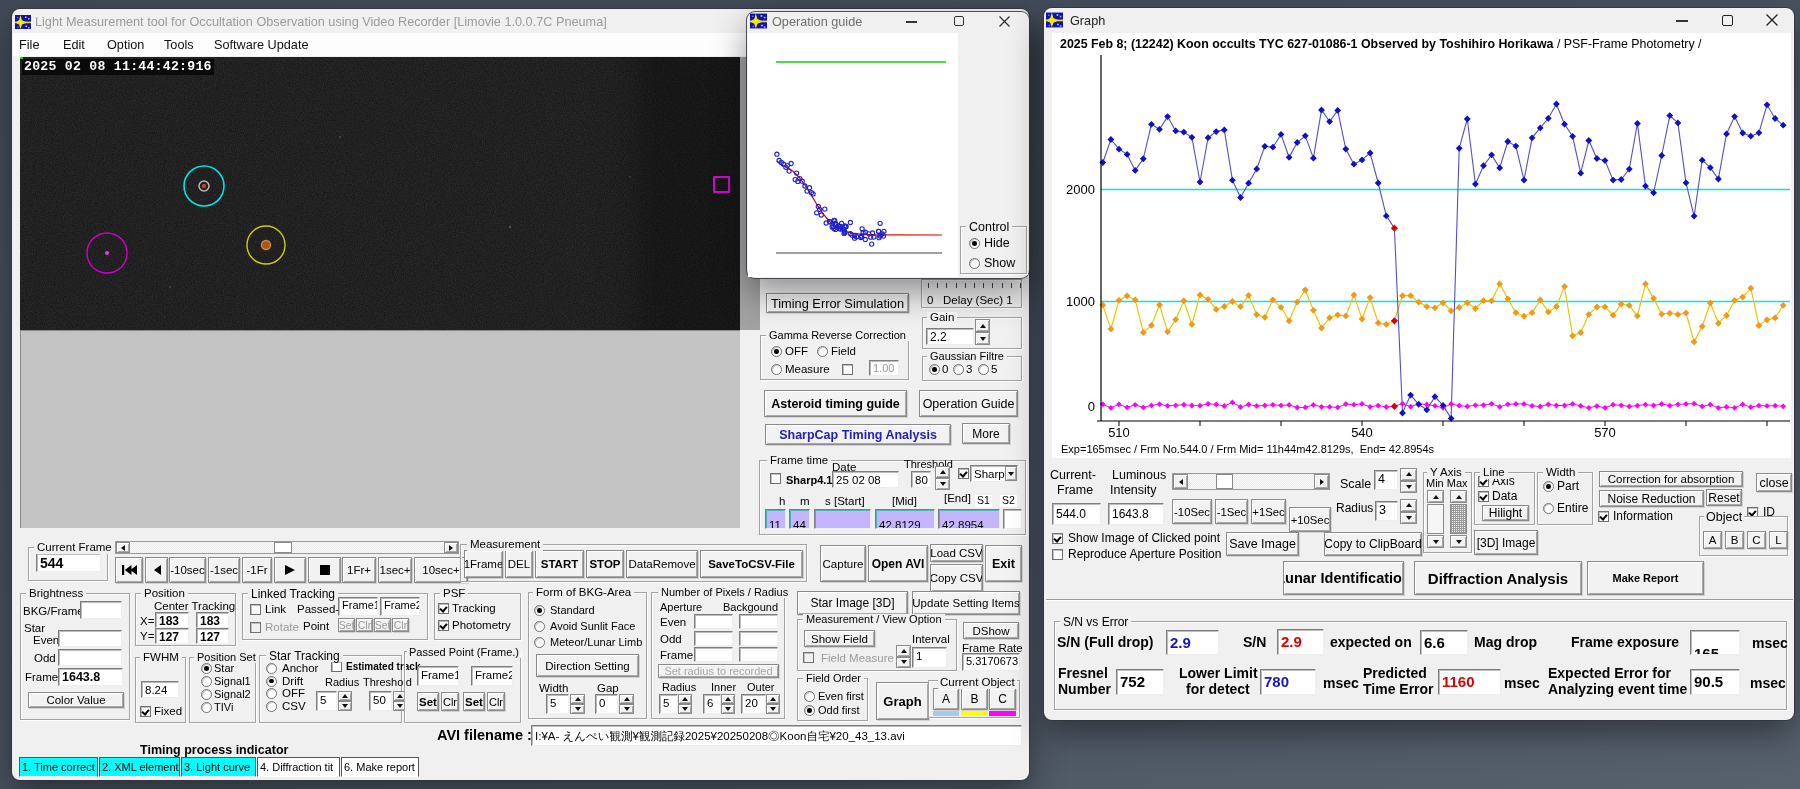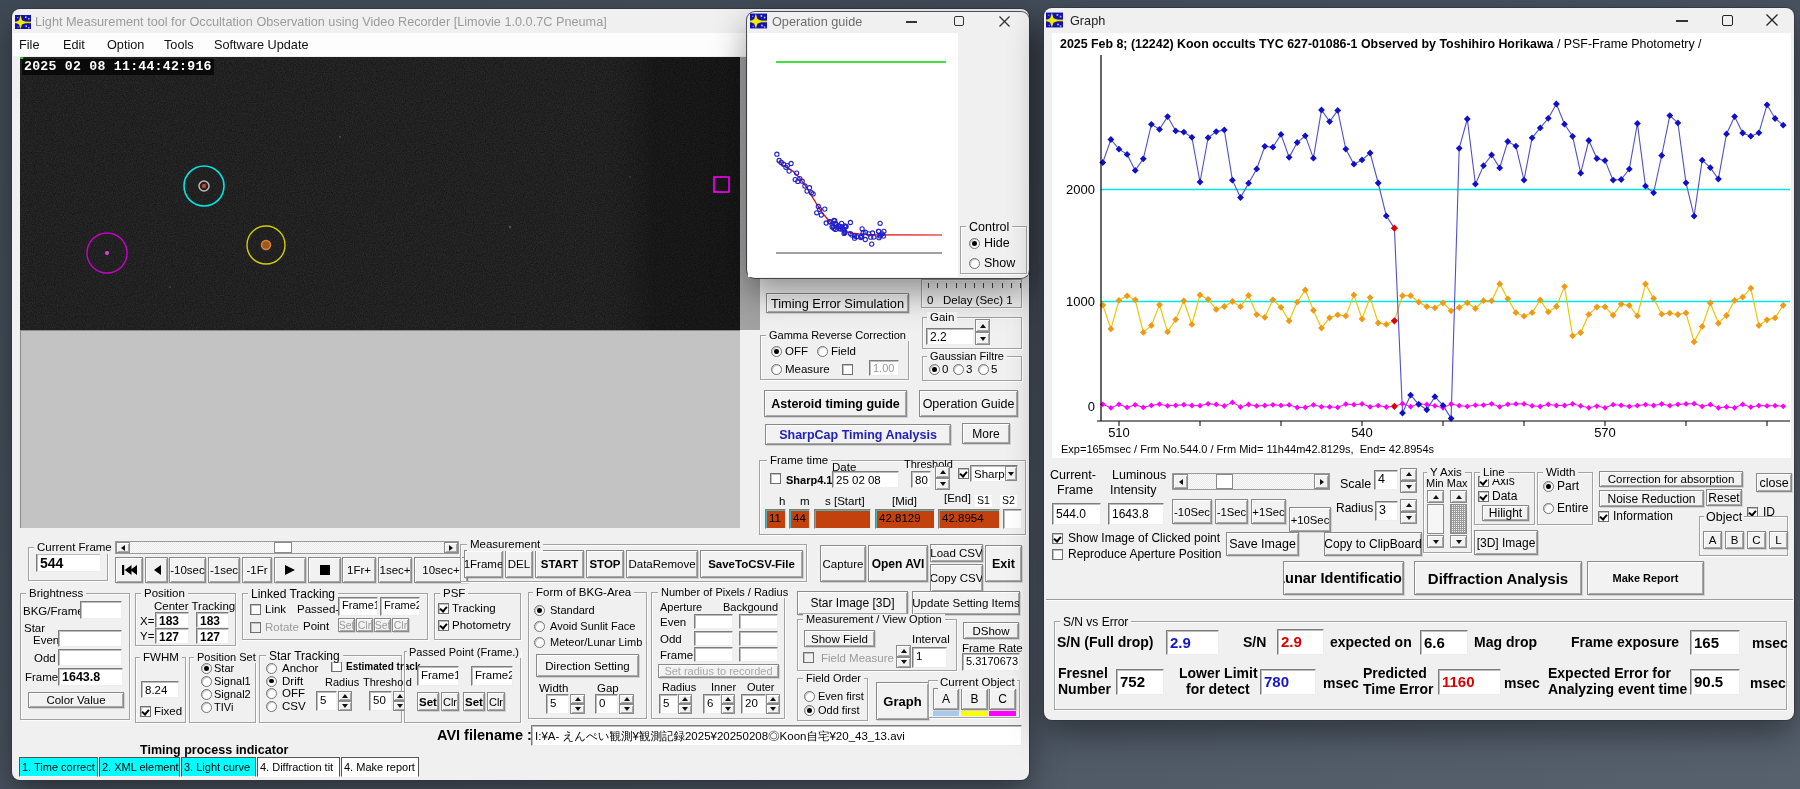--- a/index.html
+++ b/index.html
@@ -8,22 +8,22 @@
 .win{position:absolute;background:#f0f0f0;border-radius:8px;
 box-shadow:0 0 0 1px rgba(50,55,62,.85),0 14px 34px rgba(0,0,0,.42);}
 .lbl{position:absolute;white-space:nowrap;line-height:1.12;}
 .g{position:absolute;border:1px solid #a2a2a2;box-shadow:inset 1px 1px 0 #fdfdfd, 1px 1px 0 #fdfdfd;}
 .gl{position:absolute;background:#f0f0f0;padding:0 3px;white-space:nowrap;line-height:1;z-index:3;}
 .btn{position:absolute;background:#f2f2f2;border:1px solid #8a8a8a;
 box-shadow:inset 1px 1px 0 #fff,inset -1px -1px 0 #a8a8a8,1px 1px 0 rgba(0,0,0,.12);
 display:flex;align-items:center;justify-content:center;white-space:nowrap;overflow:hidden;}
 .tb{position:absolute;background:#fff;border:1px solid #7d7d7d;border-right-color:#ededed;border-bottom-color:#ededed;
 box-shadow:inset 1px 1px 0 #bcbcbc;padding:1px 3px;white-space:nowrap;overflow:hidden;line-height:1.25;}
-.cy{position:absolute;background:#c2410c;border:1px solid #7d7d7d;border-right-color:#ededed;border-bottom-color:#ededed;
-box-shadow:inset 1px 1px 0 #4fb3b3;padding:1px 3px;white-space:nowrap;overflow:hidden;line-height:1.25;}
+.cy{position:absolute;background:#c4b5fd;border:1px solid #7d7d7d;border-right-color:#ededed;border-bottom-color:#ededed;
+box-shadow:inset 1px 1px 0 #4fb3b3;padding:8px 3px;white-space:nowrap;overflow:hidden;line-height:1.25;}
 .cb{position:absolute;width:11px;height:11px;background:#fff;border:1px solid #707070;
 box-shadow:inset 1px 1px 0 #c0c0c0;}
 .cb.c::after{content:"";position:absolute;left:1px;top:1.5px;width:5px;height:3px;
 border-left:2px solid #000;border-bottom:2px solid #000;transform:rotate(-50deg);}
 .cb.dis{background:#f0f0f0;}
 .rad{position:absolute;width:11px;height:11px;border-radius:50%;background:#fff;border:1px solid #707070;
 box-shadow:inset 1px 1px 0 #c8c8c8;}
 .rad.on::after{content:"";position:absolute;left:2.2px;top:2.2px;width:4.6px;height:4.6px;border-radius:50%;background:#000;}
 .spb{position:absolute;background:#f2f2f2;border:1px solid #8a8a8a;
 box-shadow:inset 1px 1px 0 #fff,inset -1px -1px 0 #a8a8a8;display:flex;align-items:center;justify-content:center;}
@@ -392,21 +392,21 @@
 <div class="ab" style="left:961px;top:711px;width:27px;height:5px;background:#ffff00;"></div>
 <div class="btn" style="left:989px;top:688px;width:27px;height:22px;font-size:12px;">C</div>
 <div class="ab" style="left:989px;top:711px;width:27px;height:5px;background:#ff00ff;"></div>
 <div class="lbl" style="left:437px;top:727px;font-size:14.5px;font-weight:bold;">AVI filename :</div>
 <div class="tb" style="left:531px;top:725px;width:491px;height:21px;font-size:11.5px;padding-top:3px;">I:¥A- えんぺい観測¥観測記録2025¥20250208◎Koon自宅¥20_43_13.avi</div>
 <div class="lbl" style="left:140px;top:743px;font-size:12.5px;font-weight:bold;">Timing process indicator</div>
 <div class="ab" style="left:19px;top:757px;width:79px;height:20px;background:#00ffff;border:1px solid #555;border-bottom-color:#fff;font-size:11px;display:flex;align-items:center;padding-left:2px;white-space:nowrap;">1. Time correct</div>
 <div class="ab" style="left:99px;top:757px;width:81px;height:20px;background:#00ffff;border:1px solid #555;border-bottom-color:#fff;font-size:11px;display:flex;align-items:center;padding-left:2px;white-space:nowrap;">2. XML element</div>
 <div class="ab" style="left:181px;top:757px;width:75px;height:20px;background:#00ffff;border:1px solid #555;border-bottom-color:#fff;font-size:11px;display:flex;align-items:center;padding-left:2px;white-space:nowrap;">3. Light curve</div>
 <div class="ab" style="left:257px;top:757px;width:83px;height:20px;background:#fff;border:1px solid #555;border-bottom-color:#fff;font-size:11px;display:flex;align-items:center;padding-left:2px;white-space:nowrap;">4. Diffraction tit</div>
-<div class="ab" style="left:341px;top:757px;width:78px;height:20px;background:#fff;border:1px solid #555;border-bottom-color:#fff;font-size:11px;display:flex;align-items:center;padding-left:2px;white-space:nowrap;">4. Make report</div>
+<div class="ab" style="left:341px;top:757px;width:78px;height:20px;background:#fff;border:1px solid #555;border-bottom-color:#fff;font-size:11px;display:flex;align-items:center;padding-left:2px;white-space:nowrap;">6. Make report</div>
 <div class="win" style="left:747px;top:12px;width:282px;height:266px;"></div>
 <svg style="left:750px;top:13px;" width="17" height="16" viewBox="0 0 16 14">
 <rect width="16" height="14" fill="#1212b0"></rect>
 <rect x="0" y="6.6" width="16" height="1.6" fill="#e8e000"></rect>
 <path d="M5.5 0 L7 5.2 L12 7.4 L7 9.6 L5.5 14 L4 9.6 L0 7.4 L4 5.2 Z" fill="#f2ea00"></path>
 <rect x="10" y="1.5" width="1.5" height="1.5" fill="#fff" opacity=".85"></rect>
     <rect x="13" y="3" width="1.5" height="1.5" fill="#fff" opacity=".7"></rect>
 <rect x="10.5" y="10.5" width="1.5" height="1.5" fill="#fff" opacity=".8"></rect>
     <rect x="13" y="12" width="1.5" height="1.5" fill="#fff" opacity=".6"></rect>
 <rect x="2" y="2" width="1.2" height="1.2" fill="#fff" opacity=".5"></rect>
@@ -649,21 +649,21 @@
 <div class="g" style="left:1054px;top:621px;width:733px;height:89px;"></div>
 <div class="gl" style="left:1060px;top:616px;font-size:12px;">S/N vs Error</div>
 <div class="lbl" style="left:1057px;top:635px;font-size:14px;font-weight:bold;">S/N (Full drop)</div>
 <div class="tb" style="left:1166px;top:630px;width:53px;height:25px;font-size:15px;font-weight:bold;color:#1515cc;padding-top:3px;">2.9</div>
 <div class="lbl" style="left:1243px;top:635px;font-size:14px;font-weight:bold;">S/N</div>
 <div class="tb" style="left:1277px;top:629px;width:47px;height:26px;font-size:15px;font-weight:bold;color:#dd0000;padding-top:3px;">2.9</div>
 <div class="lbl" style="left:1330px;top:635px;font-size:14px;font-weight:bold;">expected on</div>
 <div class="tb" style="left:1420px;top:630px;width:48px;height:25px;font-size:15px;font-weight:bold;padding-top:3px;">6.6</div>
 <div class="lbl" style="left:1474px;top:635px;font-size:14px;font-weight:bold;">Mag drop</div>
 <div class="lbl" style="left:1571px;top:635px;font-size:14px;font-weight:bold;">Frame exposure</div>
-<div class="tb" style="left:1690px;top:630px;width:50px;height:25px;font-size:15px;font-weight:bold;padding-top:3px;">165</div>
+<div class="tb" style="left:1690px;top:630px;width:50px;height:25px;font-size:15px;font-weight:bold;padding-top:14px;">165</div>
 <div class="lbl" style="left:1752px;top:636px;font-size:14px;font-weight:bold;">msec</div>
 <div class="lbl" style="left:1058px;top:666px;font-size:14px;font-weight:bold;">Fresnel</div>
 <div class="lbl" style="left:1058px;top:682px;font-size:14px;font-weight:bold;">Number</div>
 <div class="tb" style="left:1116px;top:669px;width:48px;height:26px;font-size:15px;font-weight:bold;padding-top:3px;">752</div>
 <div class="lbl" style="left:1179px;top:666px;font-size:14px;font-weight:bold;">Lower Limit</div>
 <div class="lbl" style="left:1186px;top:682px;font-size:14px;font-weight:bold;">for detect</div>
 <div class="tb" style="left:1260px;top:669px;width:56px;height:26px;font-size:15px;font-weight:bold;color:#1515cc;padding-top:3px;">780</div>
 <div class="lbl" style="left:1323px;top:676px;font-size:14px;font-weight:bold;">msec</div>
 <div class="lbl" style="left:1363px;top:666px;font-size:14px;font-weight:bold;">Predicted</div>
 <div class="lbl" style="left:1363px;top:682px;font-size:14px;font-weight:bold;">Time Error</div>

